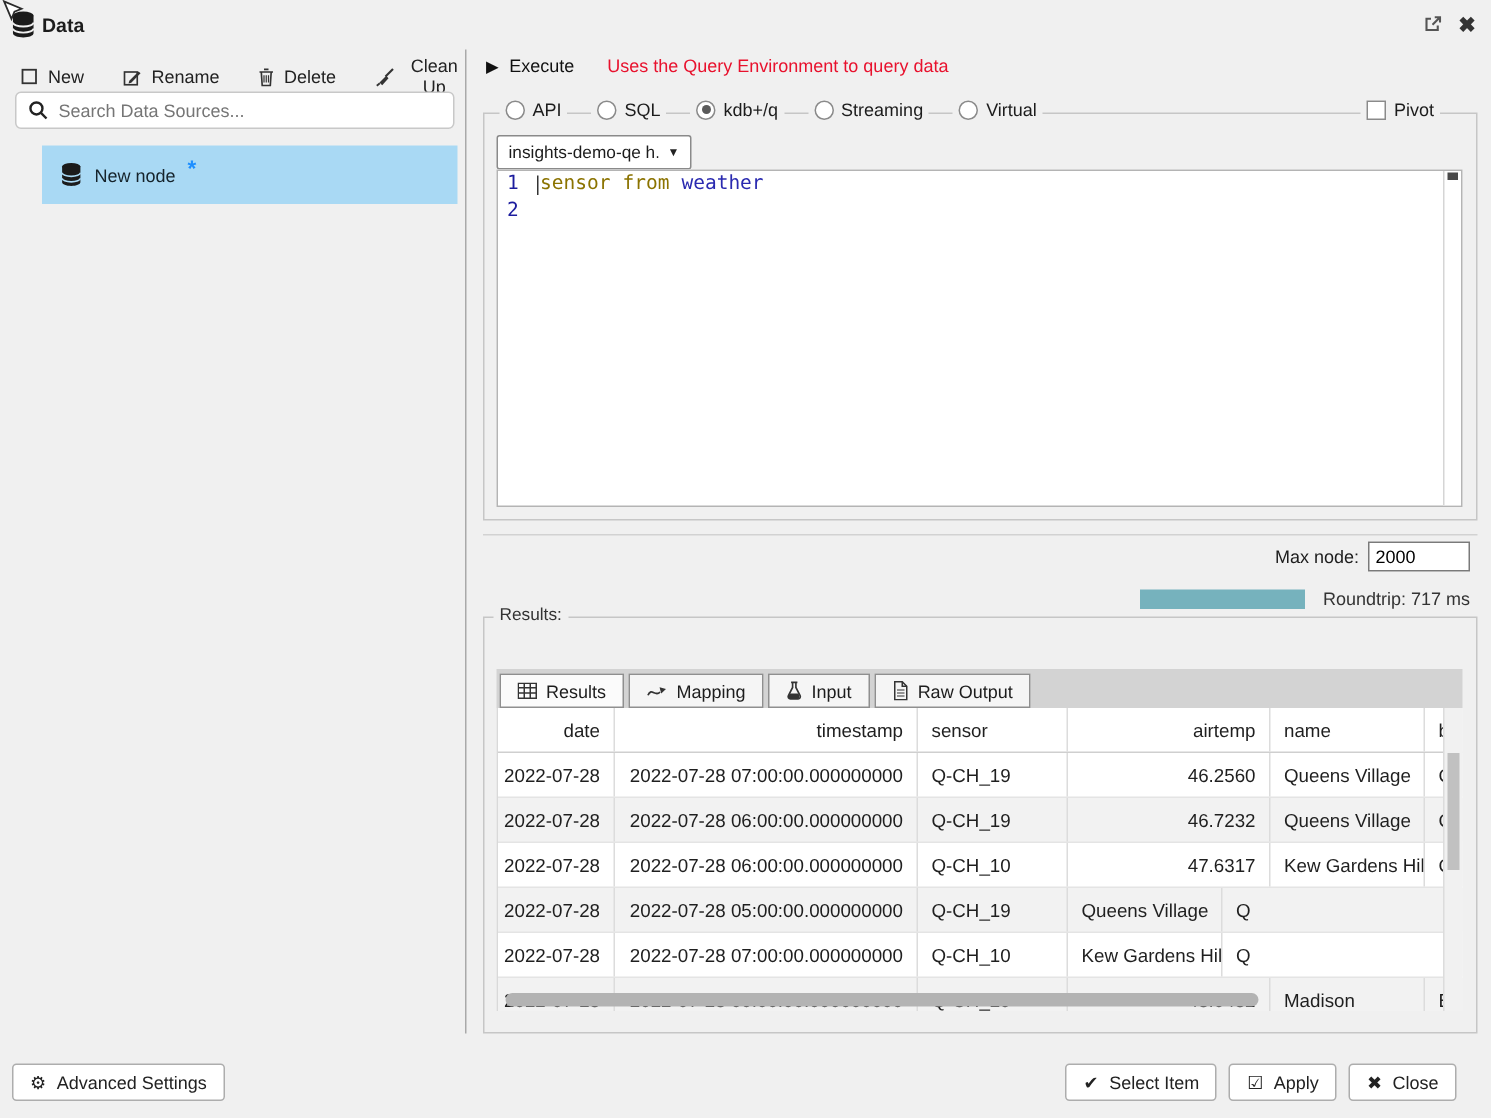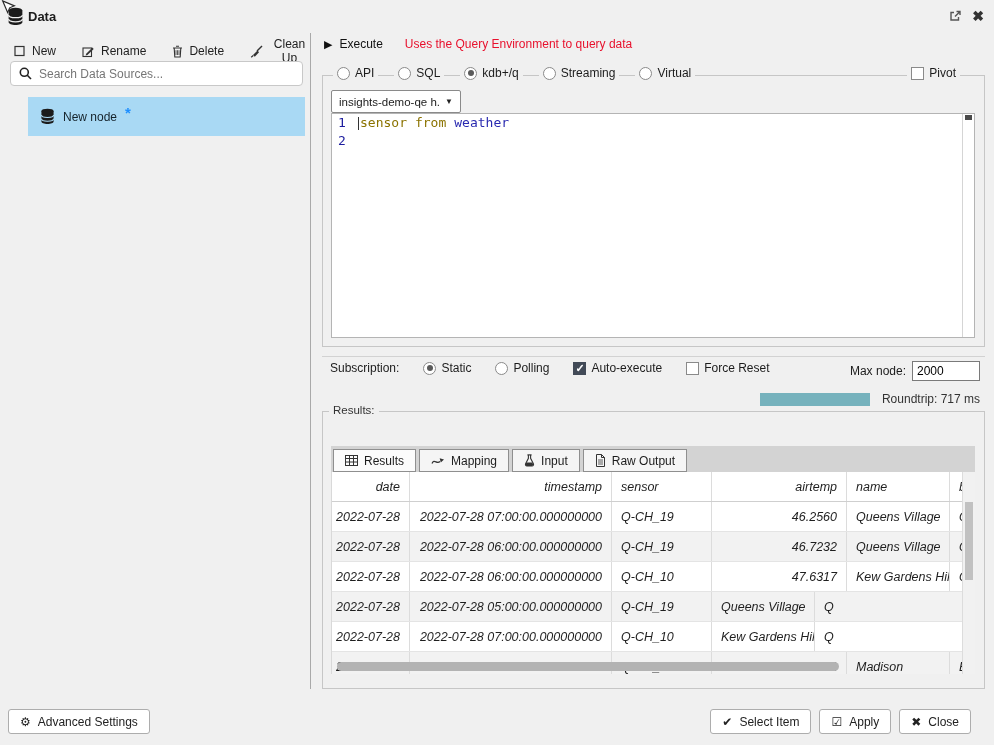--- a/index.html
+++ b/index.html
@@ -77,21 +77,21 @@
   .progress { position:absolute; left:442px; top:360px; width:110px; height:13px; background:#76b2bd; }
   .roundtrip { position:absolute; right:6px; top:359px; font-size:12px; color:#333; }
 
   .rfieldset { position:absolute; left:4px; right:1px; top:378px; height:278px; border:1px solid #c6c6c6; }
   .rlegend { position:absolute; top:-8px; left:6px; background:#f0f0f0; padding:0 4px; font-size:11.5px; color:#333; }
   .tabstrip { position:absolute; left:8px; right:9px; top:34px; height:26px; background:#d3d3d3; display:flex; align-items:flex-end; padding:0 2px; gap:3px; }
   .tab { display:flex; align-items:center; gap:6px; background:#f5f5f5; border:1px solid #8f8f8f; height:23px; padding:0 11px; font-size:12px; cursor:pointer; margin-bottom:0; }
   .tab.active { background:#fbfbfb; }
 
   .tablewrap { position:absolute; left:8px; right:9px; top:60px; height:202px; background:#fff; overflow:hidden; border-left:1px solid #d9d9d9; }
-  .trow { display:flex; height:30px; border-bottom:1px solid #e4e4e4; background:#fff;font-style:italic; }
+  .trow { display:flex; height:30px; border-bottom:1px solid #e4e4e4; background:#fff; }
   .trow.alt { background:#f2f2f2; }
   .trow.head { background:#fff; border-bottom:1px solid #cfcfcf; }
   .tcell { padding:0 9px; display:flex; align-items:center; border-right:1px solid #dcdcdc; white-space:nowrap; overflow:hidden; font-size:12.5px; color:#1f1f1f; }
   .c0 { width:78px; justify-content:flex-end; }
   .c1 { width:202px; justify-content:flex-end; }
   .c2 { width:100px; }
   .c3 { width:135px; justify-content:flex-end; }
   .c4 { width:103px; }
   .c5 { flex:1; }
   .tbl-vsb { position:absolute; right:0; top:0; bottom:0; width:13px; background:#f1f1f1; border-left:1px solid #dcdcdc; }
@@ -248,39 +248,20 @@
         <span class="ed-num">2</span>
       </div>
       <div class="ed-vsb">
           <div class="thumb"></div>
         </div>
     </div>
   </div>
 
   <div class="sub-sep"></div>
 
-  <div class="sub-row">
-    <span class="sub-label">Subscription:</span>
-    <label class="qtype-item">
-      <span class="radio on"></span>
-      <span>Static</span>
-    </label>
-    <label class="qtype-item">
-      <span class="radio"></span>
-      <span>Polling</span>
-    </label>
-    <label class="chk-item">
-      <span class="cb on"></span>
-      <span>Auto-execute</span>
-    </label>
-    <label class="chk-item">
-      <span class="cb"></span>
-      <span>Force Reset</span>
-    </label>
-  </div>
 
   <div class="maxrows">
     <span>Max node:</span>
     <input type="text" value="2000" style="">
   </div>
 
   <div class="progress"></div>
   <div class="roundtrip">Roundtrip: 717 ms</div>
 
   <div class="rfieldset">

